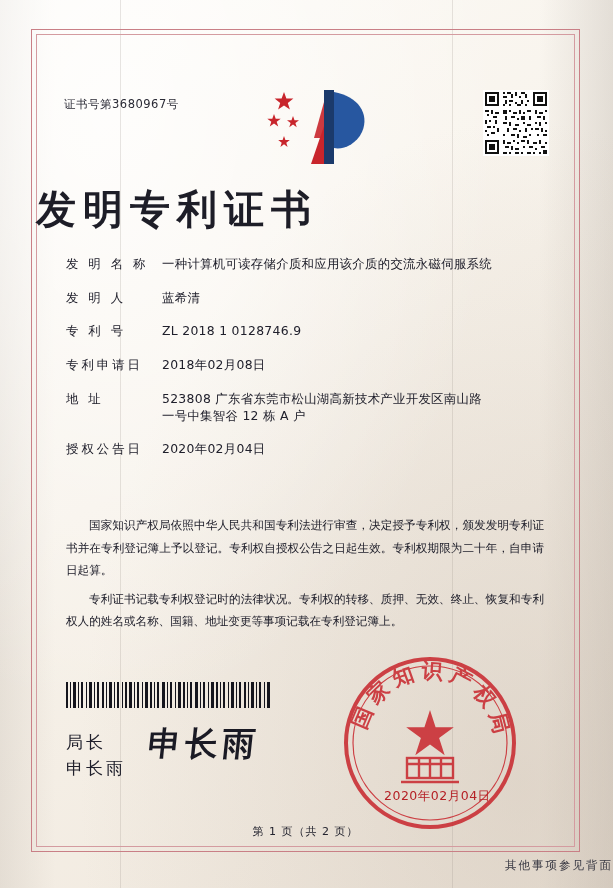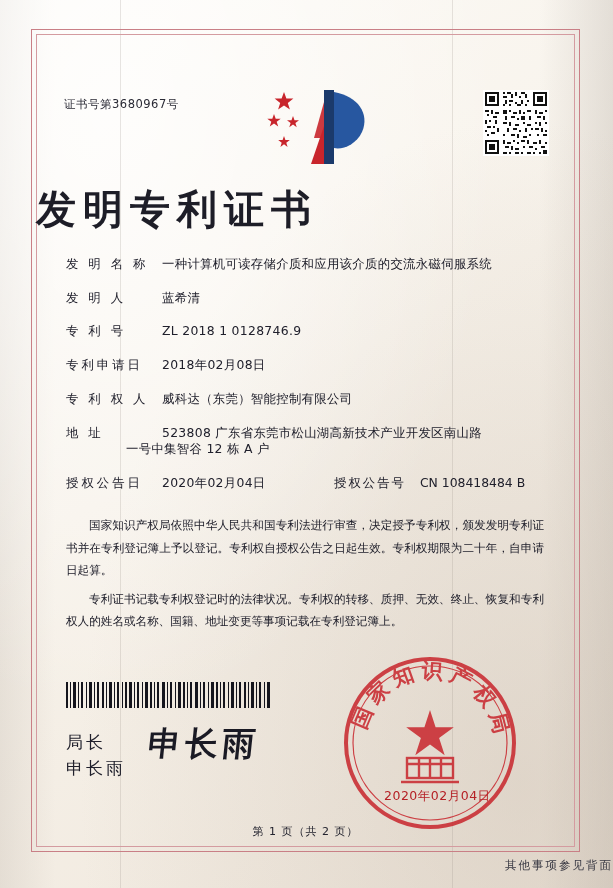--- a/index.html
+++ b/index.html
@@ -110,21 +110,21 @@
     top: 0;
     width: 92px;
     letter-spacing: 3px;
     white-space: nowrap;
   }
   .fvalue {
     margin-left: 96px;
     letter-spacing: 0.3px;
   }
   .fvalue2 {
-    margin-left: 60px;
+    margin-left: 96px;
     letter-spacing: 0.3px;
   }
   .row-inline {
     position: relative;
     margin-bottom: 17px;
     font-size: 12.4px;
     color: #20202c;
   }
   .inline-right {
     position: absolute;
@@ -371,35 +371,27 @@
       </div>
       <div class="frow">
         <span class="flabel">专 利 号</span>
         <span class="fvalue">ZL 2018 1 0128746.9</span>
       </div>
       <div class="frow">
         <span class="flabel">专利申请日</span>
         <span class="fvalue">2018年02月08日</span>
       </div>
       <div class="frow">
-        <span class="flabel">专 利 权 人</span>
-        <span class="fvalue">威科达（东莞）智能控制有限公司</span>
-      </div>
-      <div class="frow">
         <span class="flabel">地        址</span>
         <span class="fvalue">523808 广东省东莞市松山湖高新技术产业开发区南山路</span>
         <span class="fvalue2">一号中集智谷 12 栋 A 户</span>
       </div>
       <div class="row-inline">
         <span class="flabel">授权公告日</span>
         <span class="fvalue">2020年02月04日</span>
-        <span class="inline-right">
-          <span class="lab">授权公告号</span>
-          <span style="margin-left:10px">CN 108418484 B</span>
-        </span>
       </div>
     </div>
 
     <div class="paras">
       <p>国家知识产权局依照中华人民共和国专利法进行审查，决定授予专利权，颁发发明专利证书并在专利登记簿上予以登记。专利权自授权公告之日起生效。专利权期限为二十年，自申请日起算。</p>
       <p>专利证书记载专利权登记时的法律状况。专利权的转移、质押、无效、终止、恢复和专利权人的姓名或名称、国籍、地址变更等事项记载在专利登记簿上。</p>
     </div>
 
     <div class="barcode">
       <svg viewBox="0 0 205 26" width="205" height="26" shape-rendering="crispEdges">

